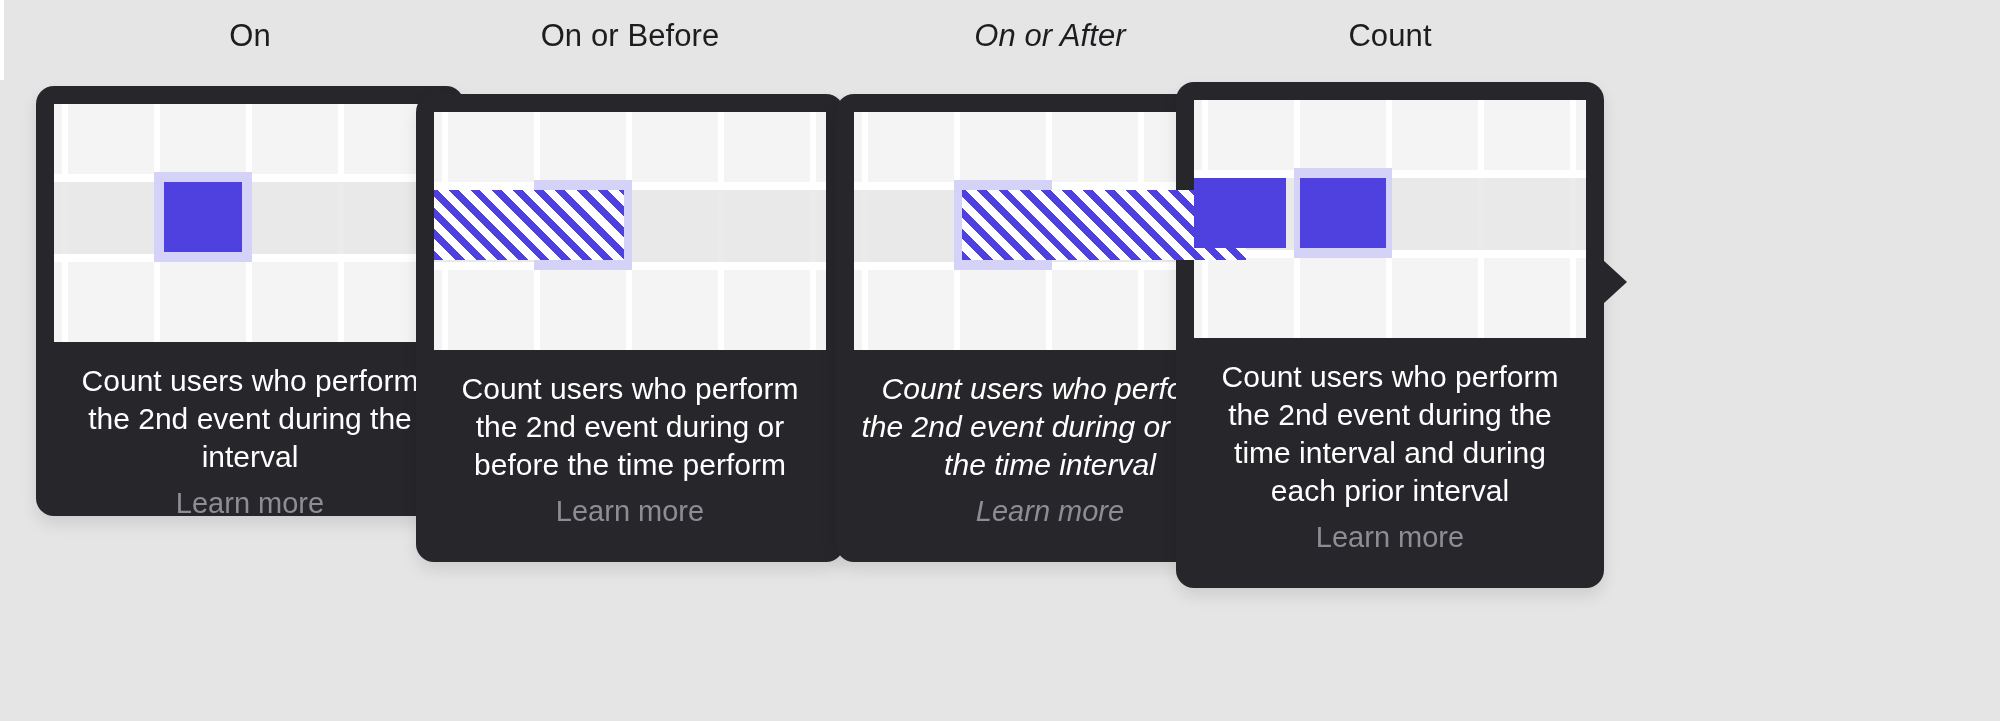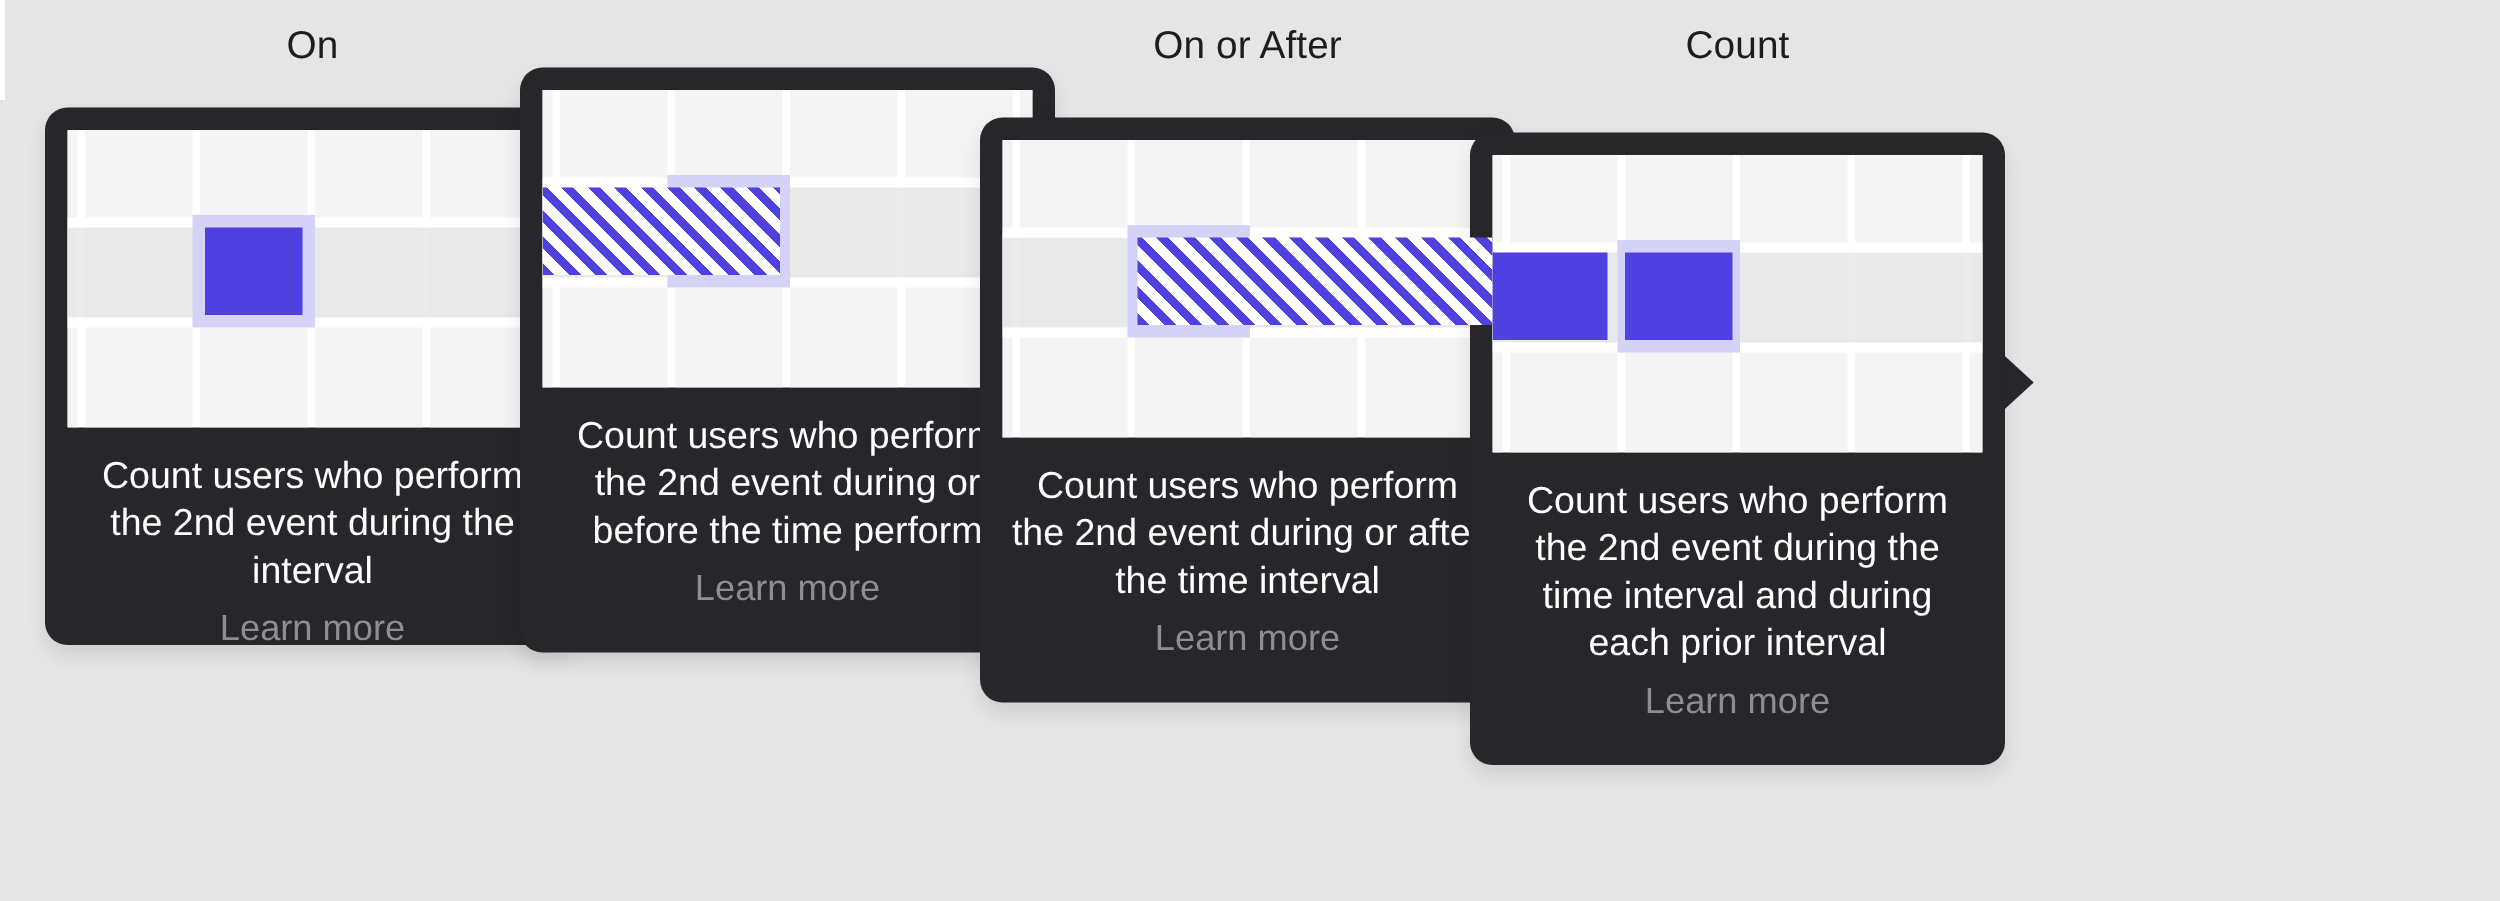--- a/index.html
+++ b/index.html
@@ -197,20 +197,21 @@
         <div class="sel-box" style="left:100px; top:68px; width:98px; height:90px;"></div>
         <div class="bar-solid" style="left:110px; top:78px; width:78px; height:70px;"></div>
       </div>
 
       <div class="card-desc">Count users who perform the 2nd event during the interval</div>
       <a class="learn-more">Learn more</a>
     </div>
   </div>
 
   <div class="column" style="left:416px; top:18px;">
+    <div class="col-header">On or Before</div>
 
     <div class="card" style="height:468px; margin-top:36px;">
       <div class="card-tail" style="top:178px;"></div>
 
       <div class="diagram">
         <div class="grid-col" style="left:0px;   width:8px;"></div>
         <div class="grid-col" style="left:14px;  width:86px;"></div>
         <div class="grid-col" style="left:106px; width:86px;"></div>
         <div class="grid-col" style="left:198px; width:86px;"></div>
         <div class="grid-col" style="left:290px; width:86px;"></div>
@@ -229,21 +230,21 @@
 
         <div class="sel-box" style="left:100px; top:68px; width:98px; height:90px;"></div>
         <div class="bar-hatch" style="left:0px; top:78px; width:190px; height:70px;"></div>
       </div>
 
       <div class="card-desc">Count users who perform the 2nd event during or before the time perform</div>
       <a class="learn-more">Learn more</a>
     </div>
   </div>
 
-  <div class="column" style="left:784px; top:18px;">
+  <div class="column" style="left:836px; top:18px;font-style:italic;">
     <div class="col-header">On or After</div>
 
     <div class="card" style="height:468px; margin-top:36px;">
       <div class="card-tail" style="top:178px;"></div>
 
       <div class="diagram">
         <div class="grid-col" style="left:0px;   width:8px;"></div>
         <div class="grid-col" style="left:14px;  width:86px;"></div>
         <div class="grid-col" style="left:106px; width:86px;"></div>
         <div class="grid-col" style="left:198px; width:86px;"></div>
@@ -266,21 +267,21 @@
       </div>
 
       <div class="card-desc">Count users who perform the 2nd event during or after the time interval</div>
       <a class="learn-more">Learn more</a>
     </div>
   </div>
 
   <div class="column" style="left:1176px; top:18px;">
     <div class="col-header">Count</div>
 
-    <div class="card" style="height:506px; margin-top:48px;">
+    <div class="card" style="height:506px; margin-top:24px;">
       <div class="card-tail" style="top:178px;"></div>
 
       <div class="diagram">
         <div class="grid-col" style="left:0px;   width:8px;"></div>
         <div class="grid-col" style="left:14px;  width:86px;"></div>
         <div class="grid-col" style="left:106px; width:86px;"></div>
         <div class="grid-col" style="left:198px; width:86px;"></div>
         <div class="grid-col" style="left:290px; width:86px;"></div>
         <div class="grid-col" style="left:382px; width:10px;"></div>
 

